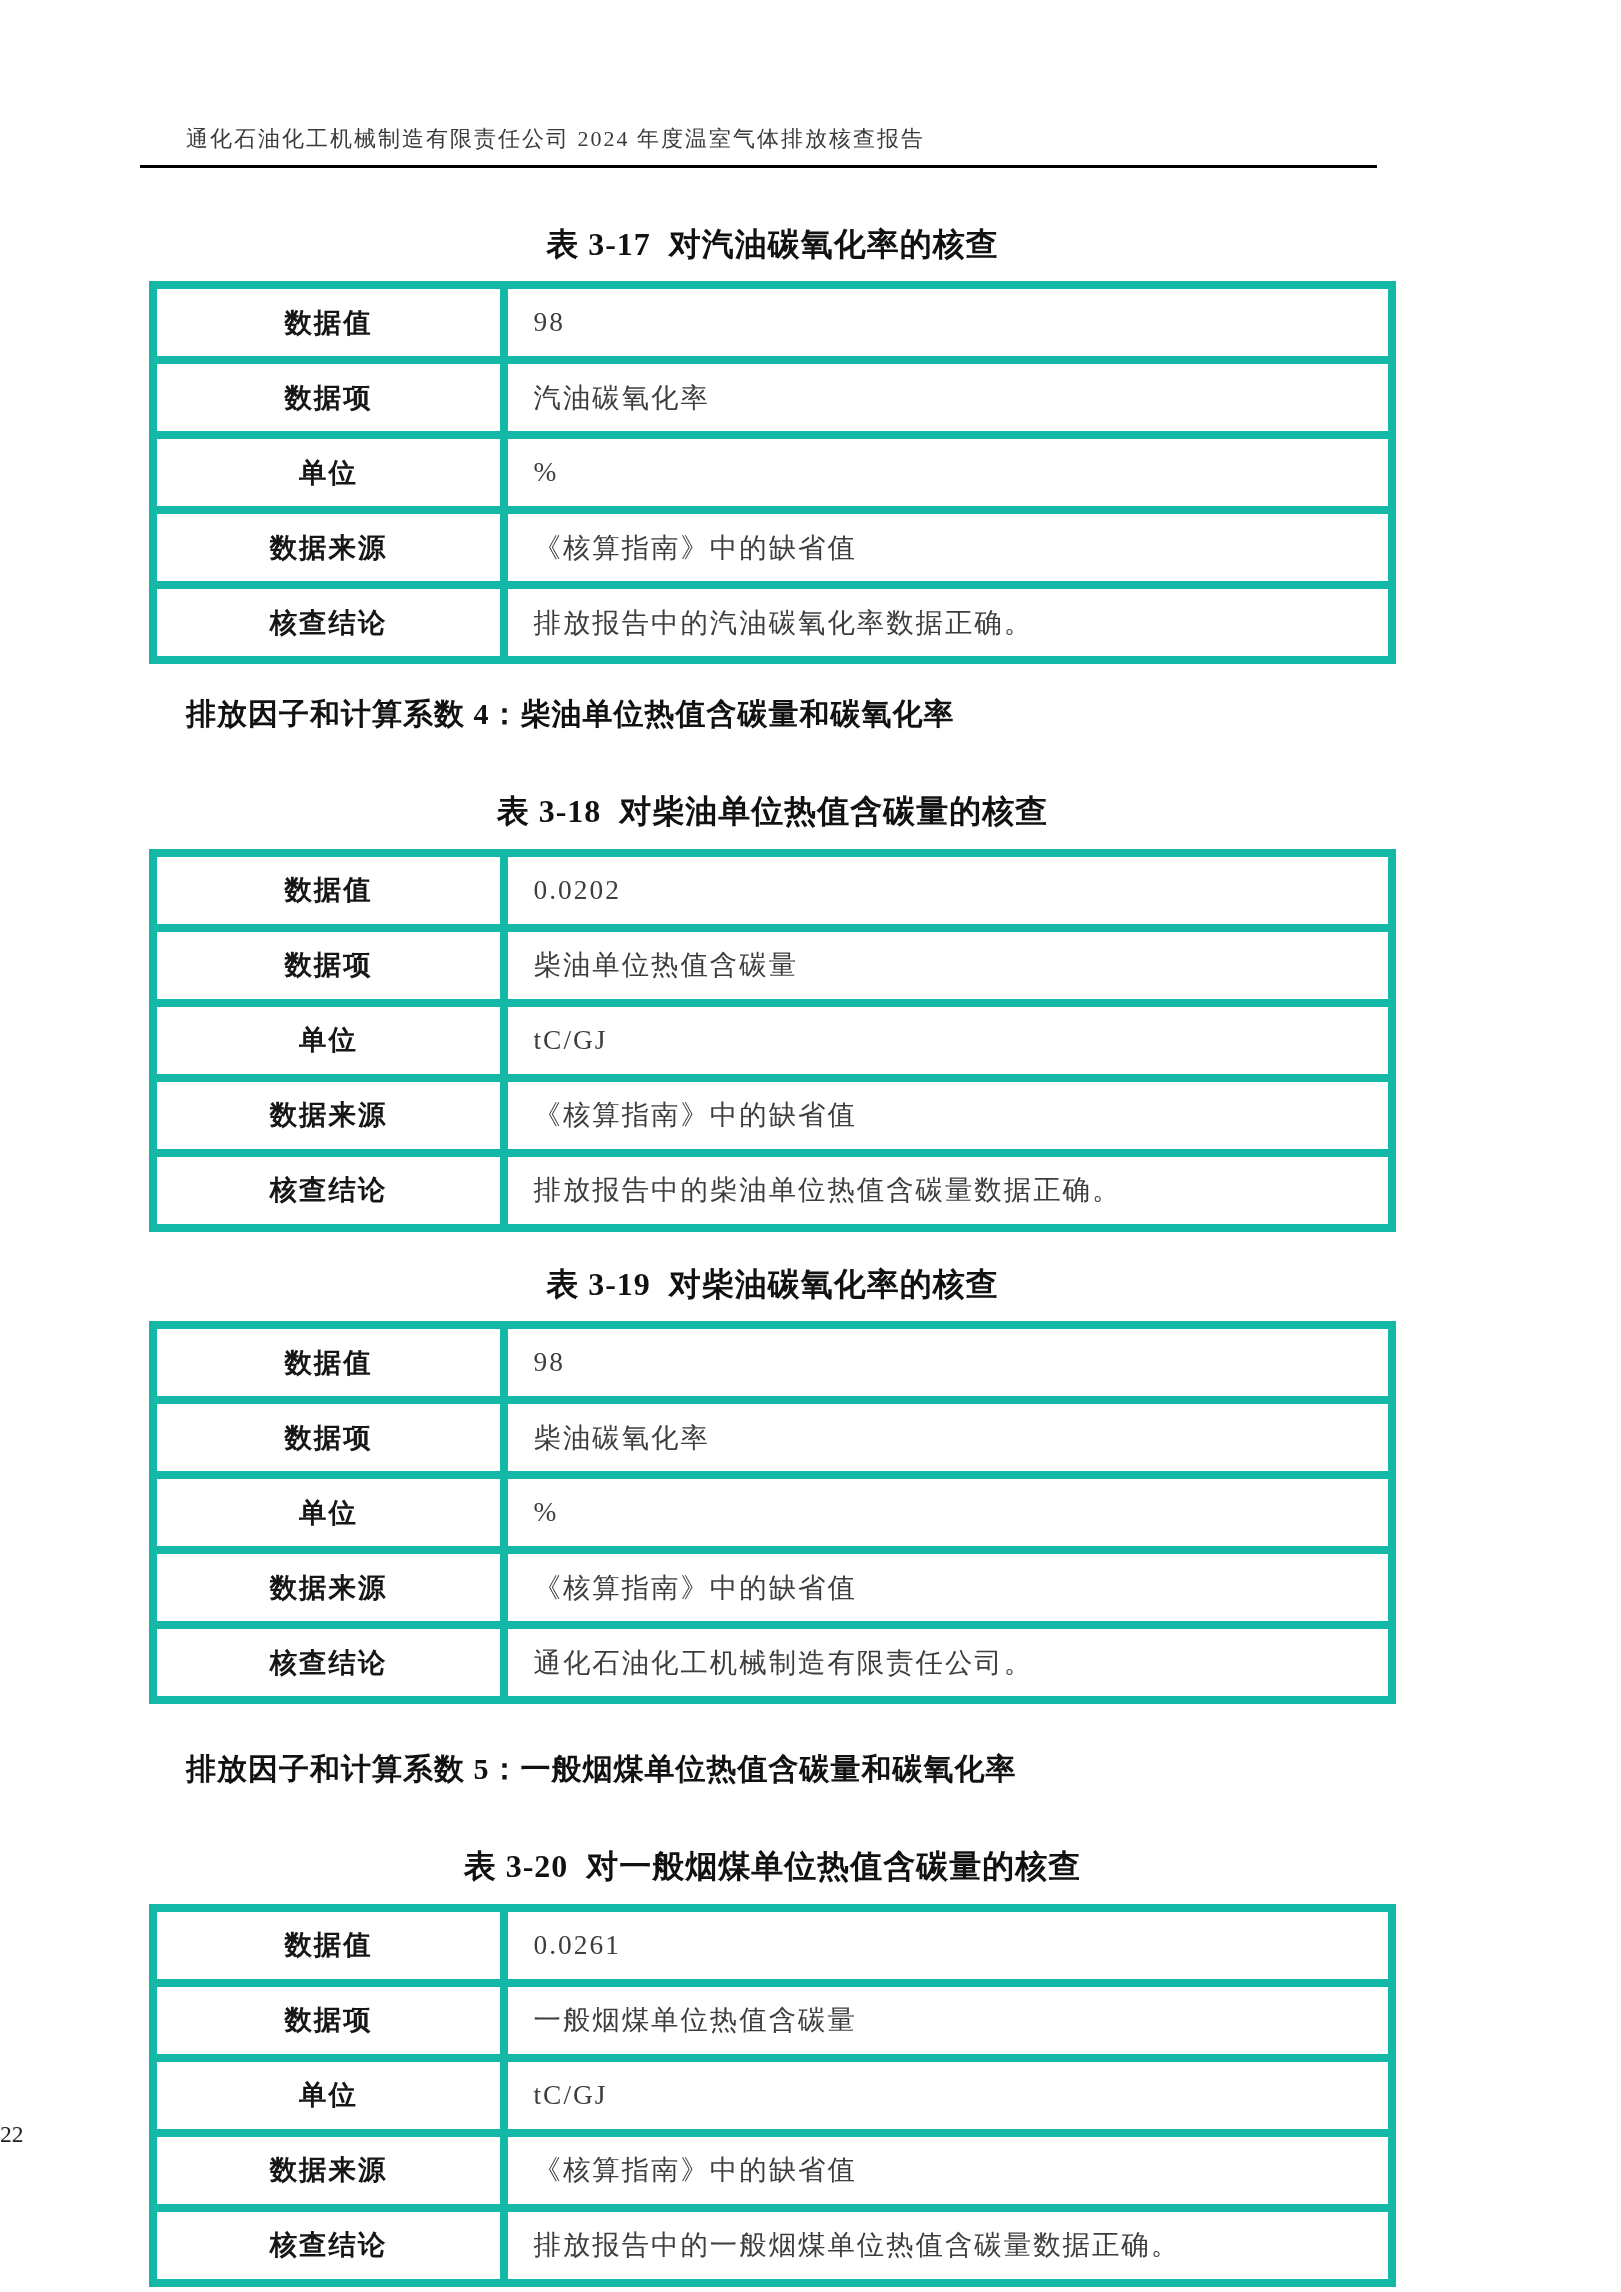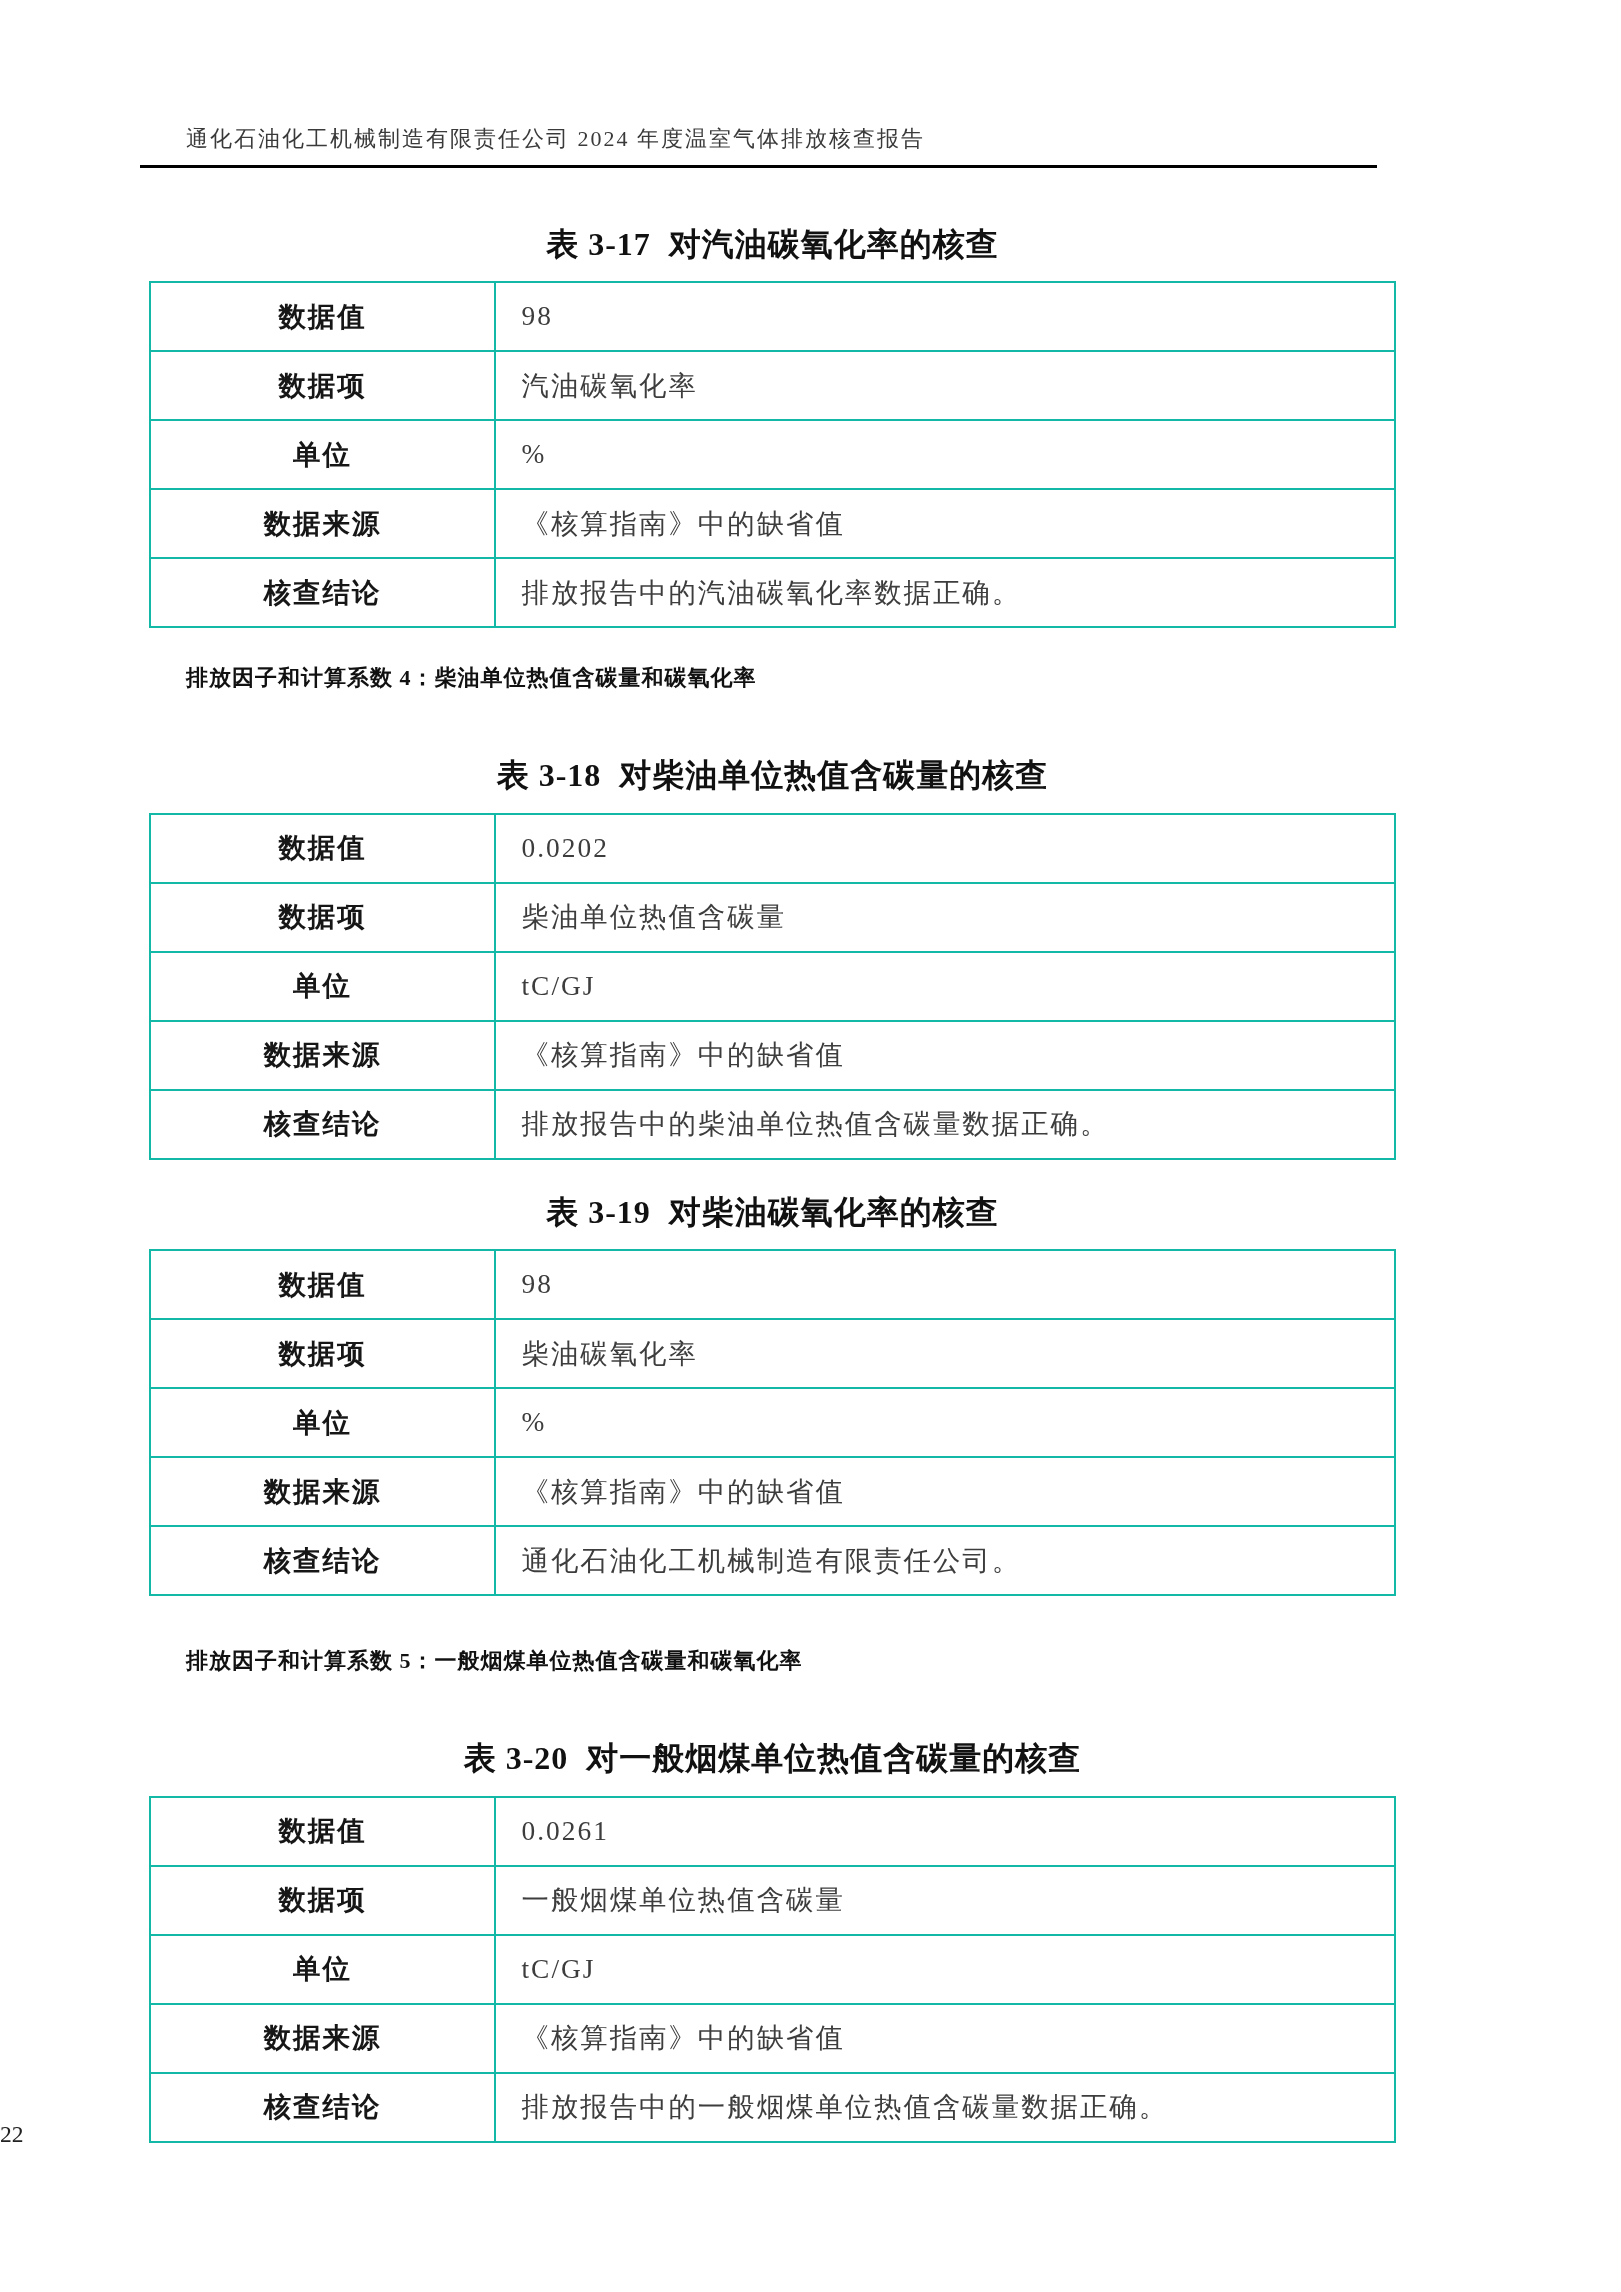--- a/index.html
+++ b/index.html
@@ -41,36 +41,36 @@
     font-weight: 700;
     text-align: center;
     letter-spacing: 1px;
     color: #111111;
     white-space: pre-wrap;
   }
   .table-caption.mt-lg { }
   .table-caption.mt-md { margin-top: 31px; }
   .section-heading {
     margin: 27.4px 0 0 37px;
-    font-size: 22px;
+    font-size: 30px;
     line-height: 43px;
     font-weight: 700;
     letter-spacing: 1px;
     color: #111111;
     white-space: pre-wrap;
   }
   .section-heading.mt-lg { margin-top: 43px; }
   table.vtable {
     margin-top: 15.7px;
     width: 1247px;
     border-collapse: collapse;
     table-layout: fixed;
   }
   table.vtable td {
-    border: 2px solid #14b8a6;
+    border: 8px solid #14b8a6;
     height: 65px;
     font-size: 27.4px;
     vertical-align: middle;
     background: #ffffff;
   }
   table.vtable td.lbl {
     width: 341px;
     text-align: center;
     font-weight: 700;
     font-family: "Liberation Sans", "DejaVu Sans", sans-serif;

